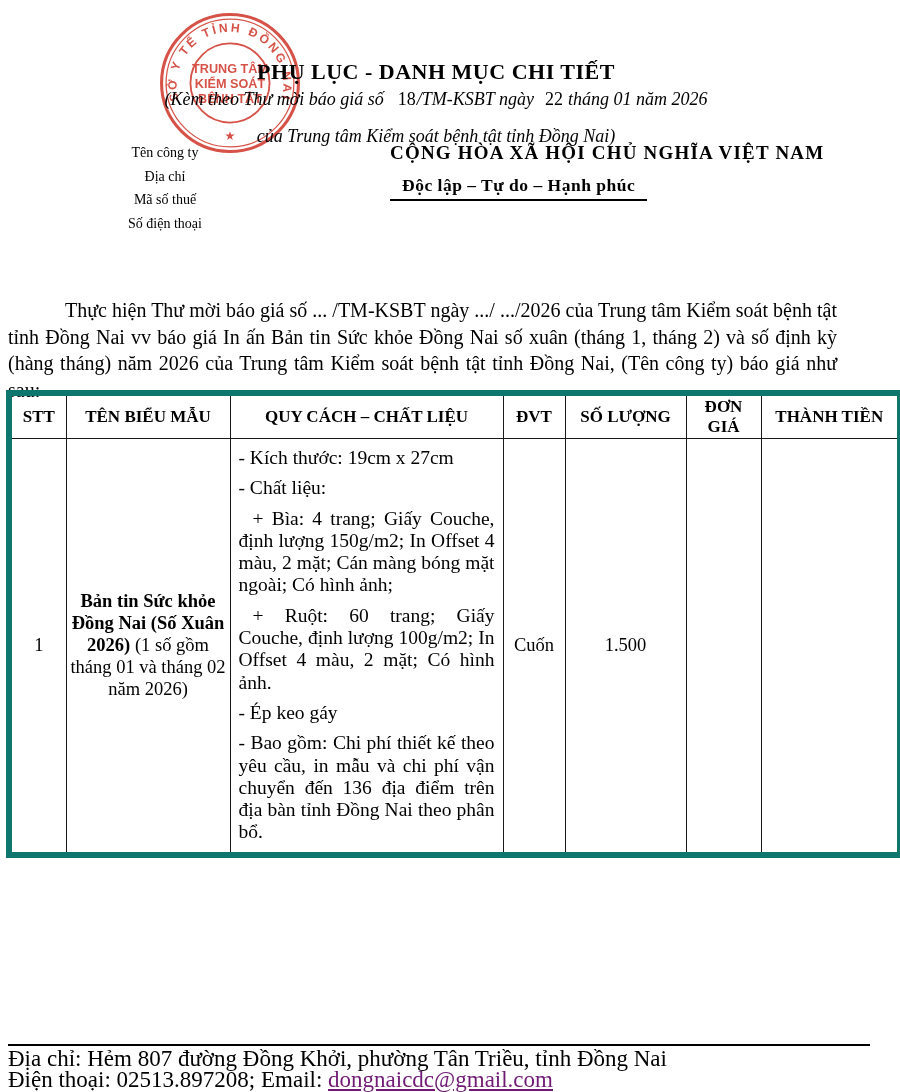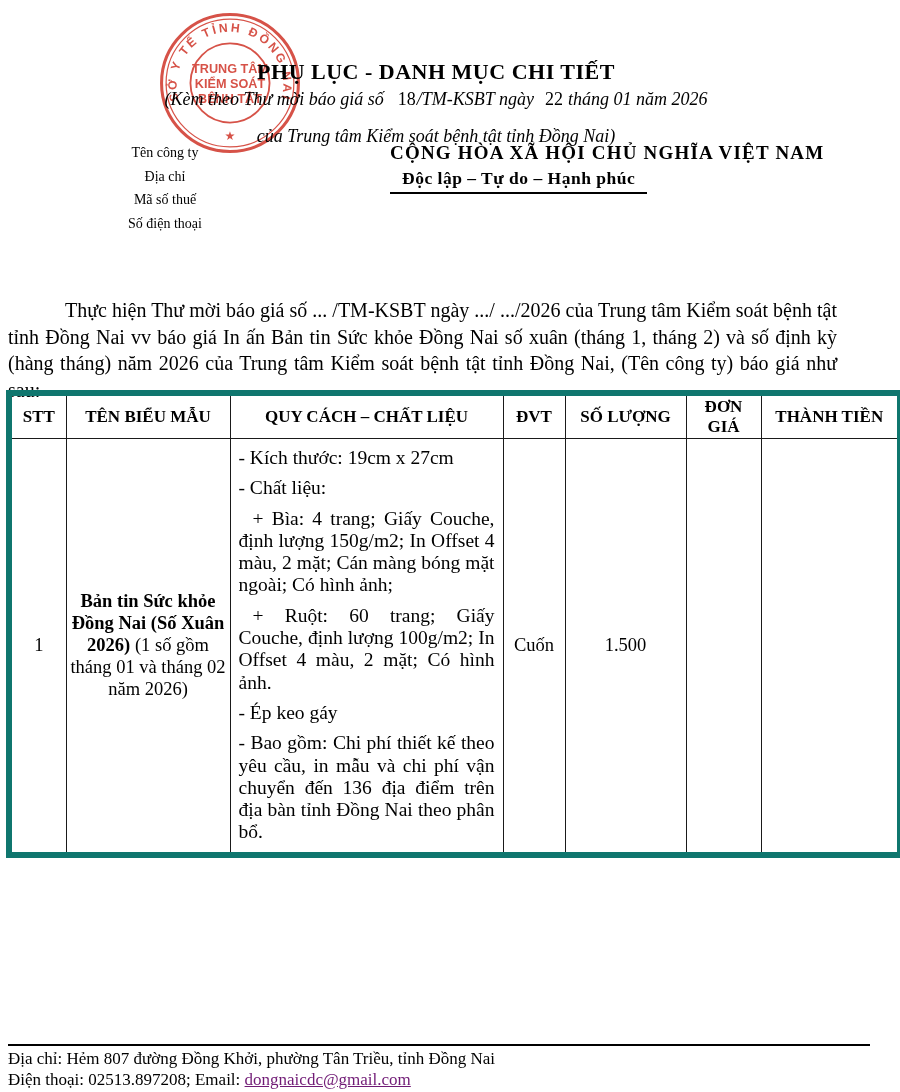--- a/index.html
+++ b/index.html
@@ -25,21 +25,21 @@
   .fill-num{font-style:normal;display:inline-block;}
   .fill-num.num-a{margin:0 1px 10px 14px;}
   .fill-num.num-b{margin:0 5px 0 11px;}
 
   
   .info-row{position:absolute;top:141px;left:0;width:894px;display:flex;align-items:flex-start;}
   .company-block{width:330px;text-align:center;font-size:14px;line-height:23.5px;}
   .republic-block{width:500px;margin-left:auto;margin-right:4px;text-align:left;}
   .republic-line1{font-size:19px;font-weight:bold;letter-spacing:1.2px;line-height:23px;white-space:nowrap;}
   .republic-line2{display:inline-block;font-size:17.5px;font-weight:bold;letter-spacing:.5px;
-    border-bottom:2px solid #000;padding:1px 12px 3px 12px;margin-top:3px;}
+    border-bottom:2px solid #000;padding:1px 12px 3px 12px;margin-top:10px;}
 
   
   .intro{
     position:absolute;top:277px;left:8px;width:829px;
     font-size:20px;line-height:26.5px;text-align:justify;text-indent:57px;
   }
 
   
   table.quote-table{
     position:absolute;top:390px;left:6px;
@@ -59,21 +59,21 @@
   .cell-name{text-align:center;font-size:18.5px;line-height:22px;padding:2px 1px;}
   .cell-name .name-bold{font-weight:bold;}
   .cell-spec{vertical-align:top;padding:3px 7px 2px 7px;}
   .spec-line{margin:8px;font-size:19.5px;line-height:22.3px;text-align:justify;}
   .spec-indent{text-indent:14px;}
 
   
   .footer{
     position:absolute;top:1044px;left:8px;width:862px;
     border-top:2px solid #000;padding-top:3px;
-    font-size:17px;line-height:20.5px;
+    font-size:23px;line-height:20.5px;
   }
   .email-link{color:#701a75;text-decoration:underline;cursor:pointer;font-family:Liberation Serif, serif;}
 
   
   .stamp text{font-family:"Liberation Sans","DejaVu Sans",sans-serif;}
 </style>
 </head>
 <body>
 
 <div class="page">

